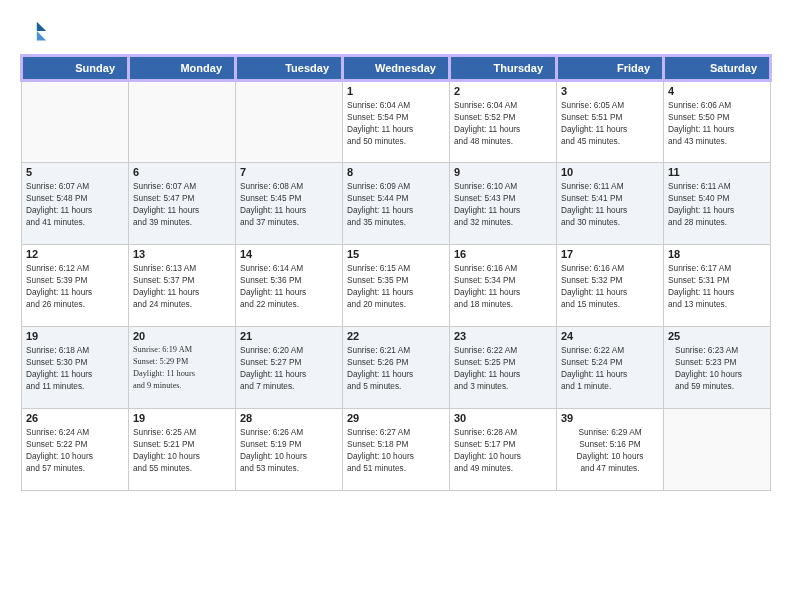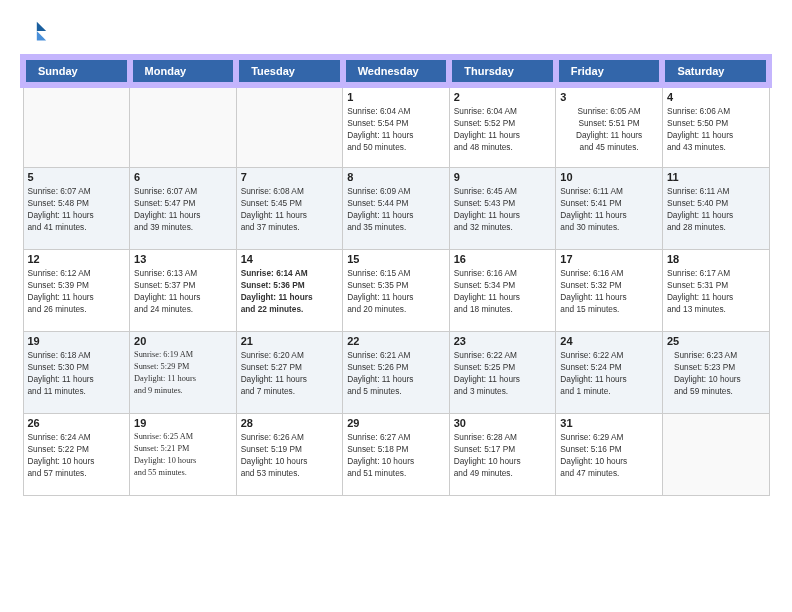--- a/index.html
+++ b/index.html
@@ -62,23 +62,23 @@
     .calendar {
       width: 100%;
       border-collapse: collapse;
       table-layout: fixed;
     }
     .calendar thead th {
       background-color: #3366aa;
       color: #fff;
       font-size: 11px;
       font-weight: bold;
-      text-align: left;
+      text-align: right;
       padding: 5px 12px;
-      border: 6px solid #c4b5fd;
+      border: 3px solid #c4b5fd;
     }
     .calendar tbody td {
       vertical-align: top;
       border: 1px solid #ccc;
       padding: 3px 4px;
       font-size: 8.5px;
       color: #333;
       height: 82px;
       width: 113px;
     }
@@ -151,21 +151,21 @@
           </td>
           <td>
             <span class="day-number">2</span>
             <div class="day-info" style="white-space: pre-line;">Sunrise: 6:04 AM
 Sunset: 5:52 PM
 Daylight: 11 hours
 and 48 minutes.</div>
           </td>
           <td>
             <span class="day-number">3</span>
-            <div class="day-info" style="white-space: pre-line; text-align: center;">Sunrise: 6:05 AM
+            <div class="day-info" style="white-space: pre-line;">Sunrise: 6:05 AM
 Sunset: 5:51 PM
 Daylight: 11 hours
 and 45 minutes.</div>
           </td>
           <td>
             <span class="day-number">4</span>
             <div class="day-info" style="white-space: pre-line;">Sunrise: 6:06 AM
 Sunset: 5:50 PM
 Daylight: 11 hours
 and 43 minutes.</div>
@@ -195,21 +195,21 @@
           </td>
           <td>
             <span class="day-number">8</span>
             <div class="day-info" style="white-space: pre-line;">Sunrise: 6:09 AM
 Sunset: 5:44 PM
 Daylight: 11 hours
 and 35 minutes.</div>
           </td>
           <td>
             <span class="day-number">9</span>
-            <div class="day-info" style="white-space: pre-line;">Sunrise: 6:45 AM
+            <div class="day-info" style="white-space: pre-line;">Sunrise: 6:10 AM
 Sunset: 5:43 PM
 Daylight: 11 hours
 and 32 minutes.</div>
           </td>
           <td>
             <span class="day-number">10</span>
             <div class="day-info" style="white-space: pre-line;">Sunrise: 6:11 AM
 Sunset: 5:41 PM
 Daylight: 11 hours
 and 30 minutes.</div>
@@ -232,21 +232,21 @@
           </td>
           <td>
             <span class="day-number">13</span>
             <div class="day-info" style="white-space: pre-line;">Sunrise: 6:13 AM
 Sunset: 5:37 PM
 Daylight: 11 hours
 and 24 minutes.</div>
           </td>
           <td>
             <span class="day-number">14</span>
-            <div class="day-info" style="white-space: pre-line; font-weight: bold;">Sunrise: 6:14 AM
+            <div class="day-info" style="white-space: pre-line;">Sunrise: 6:14 AM
 Sunset: 5:36 PM
 Daylight: 11 hours
 and 22 minutes.</div>
           </td>
           <td>
             <span class="day-number">15</span>
             <div class="day-info" style="white-space: pre-line;">Sunrise: 6:15 AM
 Sunset: 5:35 PM
 Daylight: 11 hours
 and 20 minutes.</div>
@@ -327,21 +327,21 @@
         <tr>
           <td>
             <span class="day-number">26</span>
             <div class="day-info" style="white-space: pre-line;">Sunrise: 6:24 AM
 Sunset: 5:22 PM
 Daylight: 10 hours
 and 57 minutes.</div>
           </td>
           <td>
             <span class="day-number">19</span>
-            <div class="day-info" style="white-space: pre-line; font-family: Liberation Serif, serif;">Sunrise: 6:25 AM
+            <div class="day-info" style="white-space: pre-line;">Sunrise: 6:25 AM
 Sunset: 5:21 PM
 Daylight: 10 hours
 and 55 minutes.</div>
           </td>
           <td>
             <span class="day-number">28</span>
             <div class="day-info" style="white-space: pre-line;">Sunrise: 6:26 AM
 Sunset: 5:19 PM
 Daylight: 10 hours
 and 53 minutes.</div>
@@ -354,22 +354,22 @@
 and 51 minutes.</div>
           </td>
           <td>
             <span class="day-number">30</span>
             <div class="day-info" style="white-space: pre-line;">Sunrise: 6:28 AM
 Sunset: 5:17 PM
 Daylight: 10 hours
 and 49 minutes.</div>
           </td>
           <td>
-            <span class="day-number">31</span>
-            <div class="day-info" style="white-space: pre-line;">Sunrise: 6:29 AM
+            <span class="day-number">39</span>
+            <div class="day-info" style="white-space: pre-line; text-align: center;">Sunrise: 6:29 AM
 Sunset: 5:16 PM
 Daylight: 10 hours
 and 47 minutes.</div>
           </td>
           <td class="empty"></td>
         </tr>
       </tbody>
   </table>
 </div>
 

